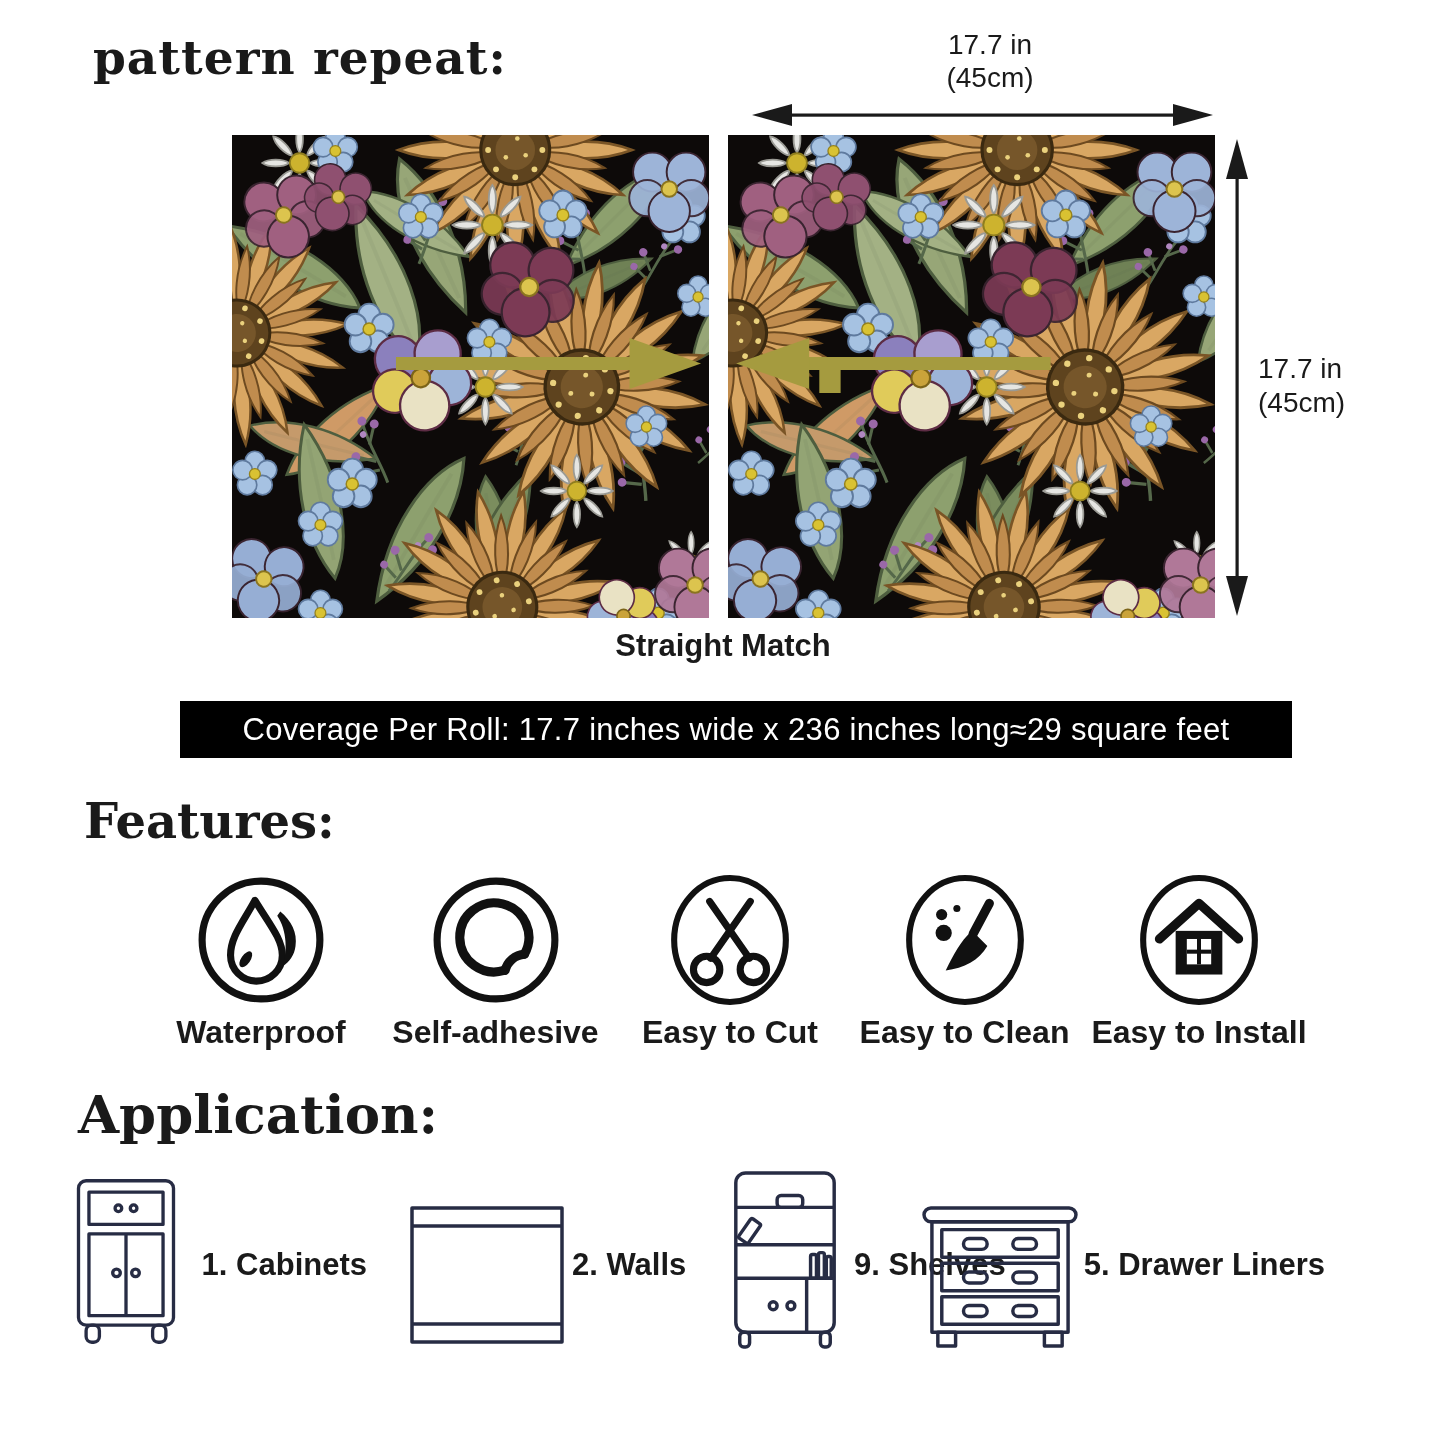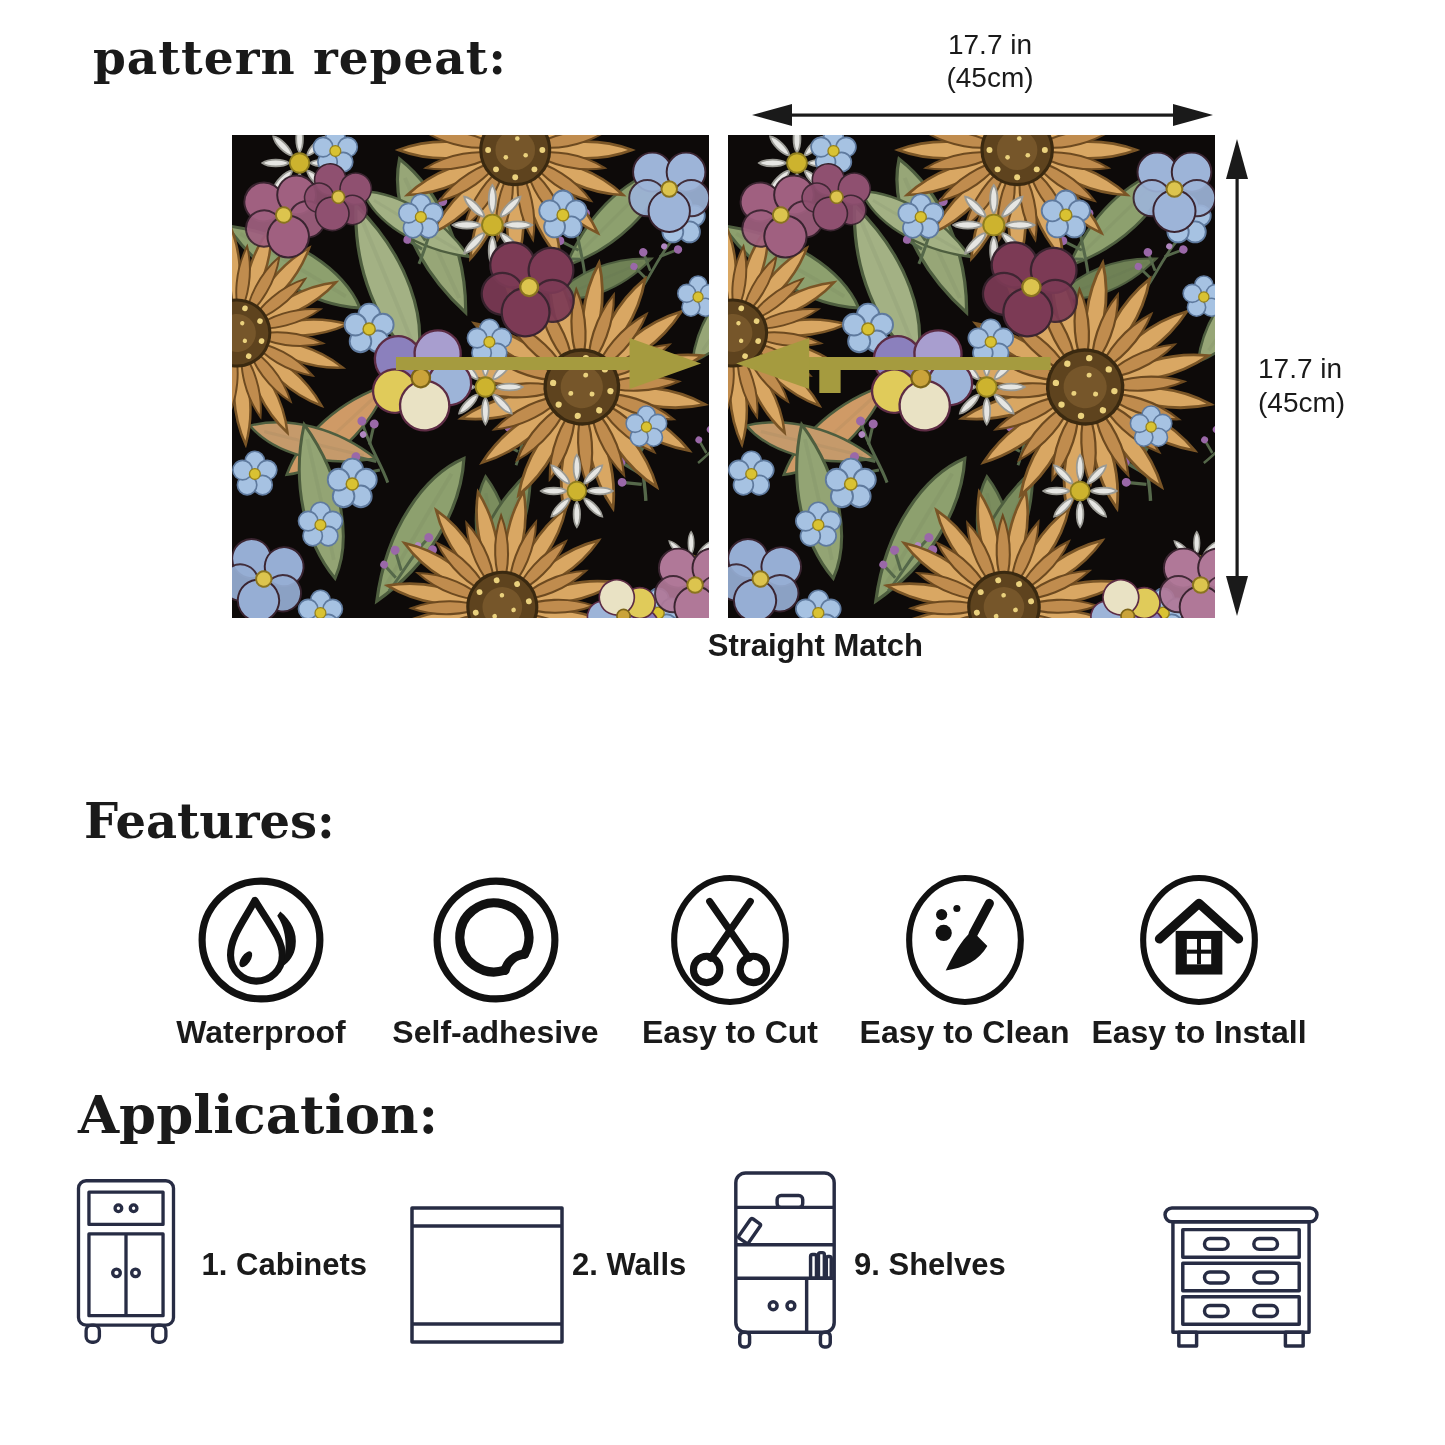--- a/index.html
+++ b/index.html
@@ -14,21 +14,21 @@
   .harrow{position:absolute;left:750px;top:100px;width:465px;height:30px;}
   .varrow{position:absolute;left:1222px;top:137px;width:30px;height:481px;}
   .dim-right{position:absolute;left:1258px;top:352px;width:150px;text-align:left;
         font-size:28px;line-height:34px;}
 
   .swatch{position:absolute;top:135px;height:483px;}
   .swatch svg{display:block;width:100%;height:100%;}
   .swatch-left{left:232px;width:477px;}
   .swatch-right{left:728px;width:487px;}
 
-  .caption{position:absolute;left:523px;top:628px;width:400px;text-align:right;
+  .caption{position:absolute;left:523px;top:628px;width:400px;text-align:center;
         font-weight:bold;font-size:31px;}
 
   .coverage{position:absolute;left:180px;top:701px;width:1112px;height:57px;
         display:flex;align-items:center;justify-content:center;
         font-size:31px;letter-spacing:.3px;}
 
   .section-title{position:absolute;margin:0;font-family:"DejaVu Serif",serif;
         font-weight:bold;}
   .features-title{left:84px;top:793px;font-size:48px;}
   .application-title{left:78px;top:1083px;font-size:53px;}
@@ -249,20 +249,23 @@
       <g fill="#a59b3f">
         <rect x="78" y="222" width="240" height="13"></rect>
         <polygon points="80,203 8,228.5 80,254"></polygon>
         <rect x="90" y="233" width="21" height="25"></rect>
       </g>
     </svg>
   </div>
 
   <div class="caption">Straight Match</div>
 
+  <div class="coverage" style="background:#000;color:#fff;">
+    <span>Coverage Per Roll: 17.7 inches wide x 236 inches long≈29 square feet</span>
+  </div>
 
   <h2 class="section-title features-title">Features:</h2>
   <div class="features-row">
 
     <div class="feature">
       <span class="ficon">
         <svg viewBox="0 0 130 130">
           <circle cx="65" cy="65" r="58" fill="none" stroke="#111" stroke-width="7"></circle>
           <path d="M59,26 C47,48 35,62 35,80 a25.5,25.5 0 0 0 51,0 C86,64 73,49 59,26 Z" fill="none" stroke="#111" stroke-width="7" stroke-linejoin="round"></path>
           <path d="M84,37 C95,46 101,58 99,71 C98,80 93,87 86,91 C91,77 91,56 81,41 Z" fill="#111"></path>
@@ -393,16 +396,17 @@
           <rect x="26" y="62" width="118" height="28"></rect>
           <rect x="48" y="71" width="24" height="11" rx="5.5"></rect>
             <rect x="98" y="71" width="24" height="11" rx="5.5"></rect>
           <rect x="26" y="96" width="118" height="28"></rect>
           <rect x="48" y="105" width="24" height="11" rx="5.5"></rect>
             <rect x="98" y="105" width="24" height="11" rx="5.5"></rect>
           <rect x="22" y="132" width="18" height="14"></rect>
           <rect x="130" y="132" width="18" height="14"></rect>
         </svg>
       </span>
+      <div class="alabel">5. Drawer Liners</div>
     </div>
   </div>
 
 </div>
 
 </body></html>

